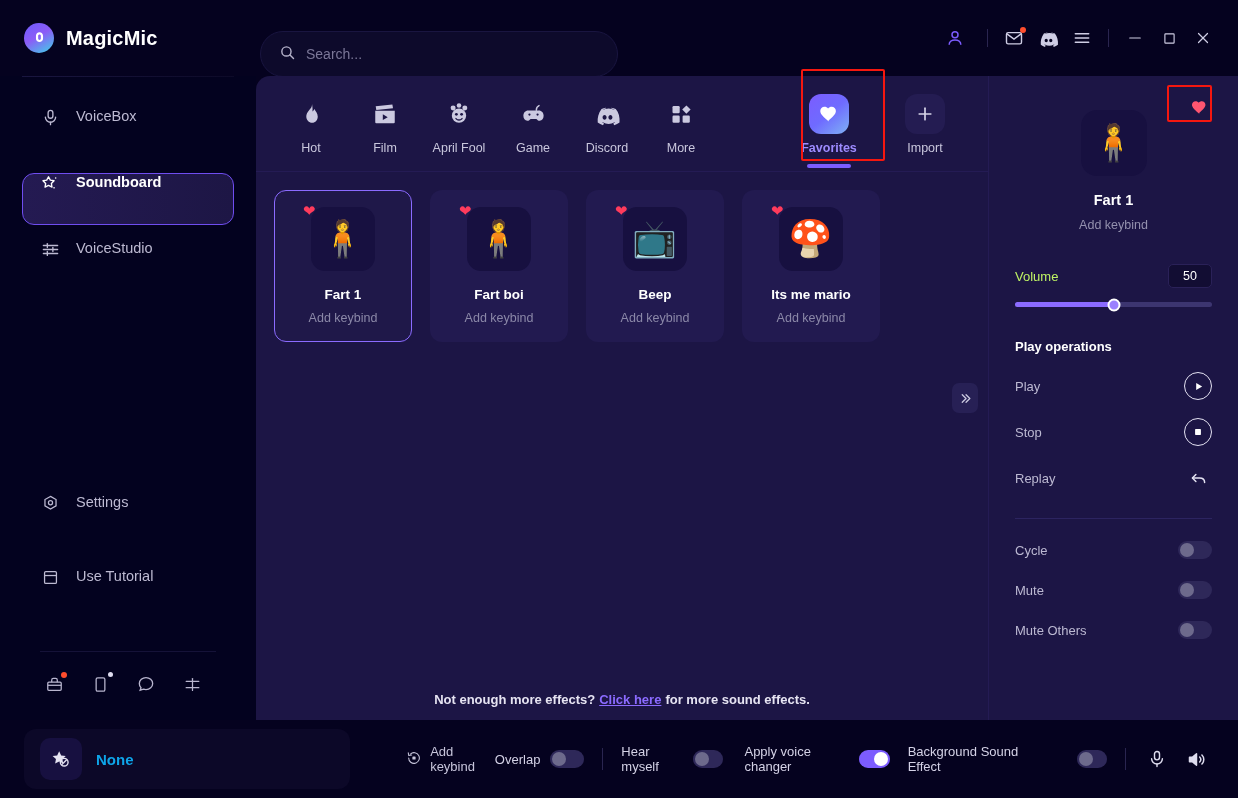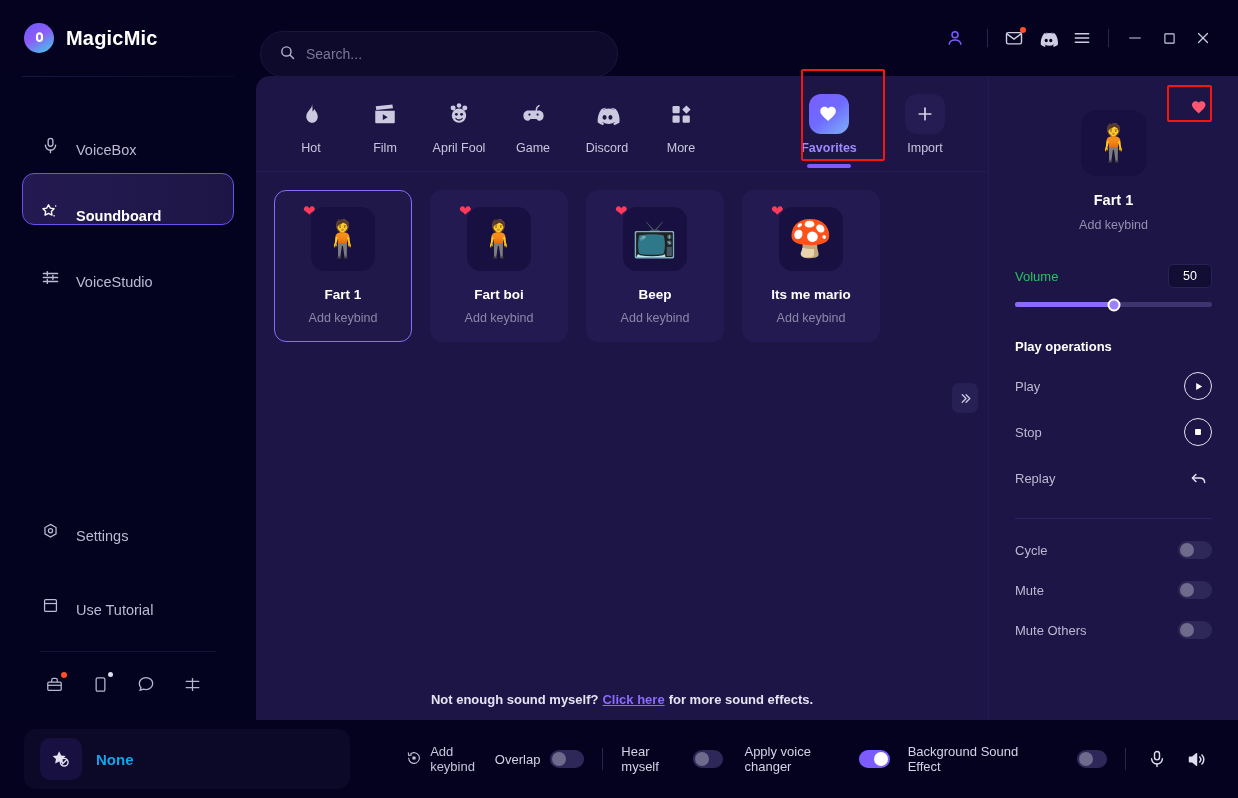--- a/index.html
+++ b/index.html
@@ -103,21 +103,21 @@
   }
   .side-sep {
     height: 1px;
     background: linear-gradient(to right, #1a1640, #0d0a28);
     margin: 0 22px 30px 22px;
   }
   .nav-item {
     height: 52px;
     margin: 0 22px 14px 22px;
     border-radius: 12px;
-    display: flex; align-items: flex-end;
+    display: flex; align-items: flex-start;
     gap: 16px;
     padding-left: 18px;
     color: #bdbad2;
     font-size: 14.5px;
     cursor: pointer;
     border: 1px solid transparent;
   }
   .nav-item .nav-label { font-weight: normal; }
   .nav-item.active {
     background: linear-gradient(90deg, #241a52 0%, #1d1645 100%);
@@ -346,21 +346,21 @@
     text-align: center;
     color: #9491ae;
     font-size: 12.5px;
     cursor: pointer;
   }
 
   .vol-row {
     margin-top: 32px;
     display: flex; align-items: center; justify-content: space-between;
   }
-  .vol-label { color: #22c55e; font-size: 13px; }
+  .vol-label { color: #bef264; font-size: 13px; }
   .vol-box {
     width: 44px; height: 24px;
     background: #120d33;
     border: 1px solid #2a2158;
     border-radius: 5px;
     color: #ffffff;
     font-size: 12.5px;
     display: flex; align-items: center; justify-content: center;
   }
   .slider {
@@ -798,21 +798,21 @@
         </div>
 
         <div class="collapse-btn">
           <svg width="13" height="13" viewBox="0 0 24 24" fill="none" stroke="currentColor" stroke-width="2.4" stroke-linecap="round" stroke-linejoin="round">
             <polyline points="6 5 13 12 6 19"></polyline>
               <polyline points="13 5 20 12 13 19"></polyline>
           </svg>
         </div>
 
         <div class="footer-note">
-          <span>Not enough sound myself?</span>
+          <span>Not enough more effects?</span>
           <a>Click here</a>
           <span>for more sound effects.</span>
         </div>
       </div>
 
       <div class="right-panel">
 
         <div class="rp-fav">
           <svg width="19" height="19" viewBox="0 0 24 24" fill="currentColor">
             <path d="M12 20.3l-1.5-1.3C5.4 14.4 2.5 11.8 2.5 8.6 2.5 6 4.5 4 7.1 4c1.5 0 3 .7 3.9 1.9C11.9 4.7 13.4 4 14.9 4c2.6 0 4.6 2 4.6 4.6 0 3.2-2.9 5.8-8 10.4z"></path>

